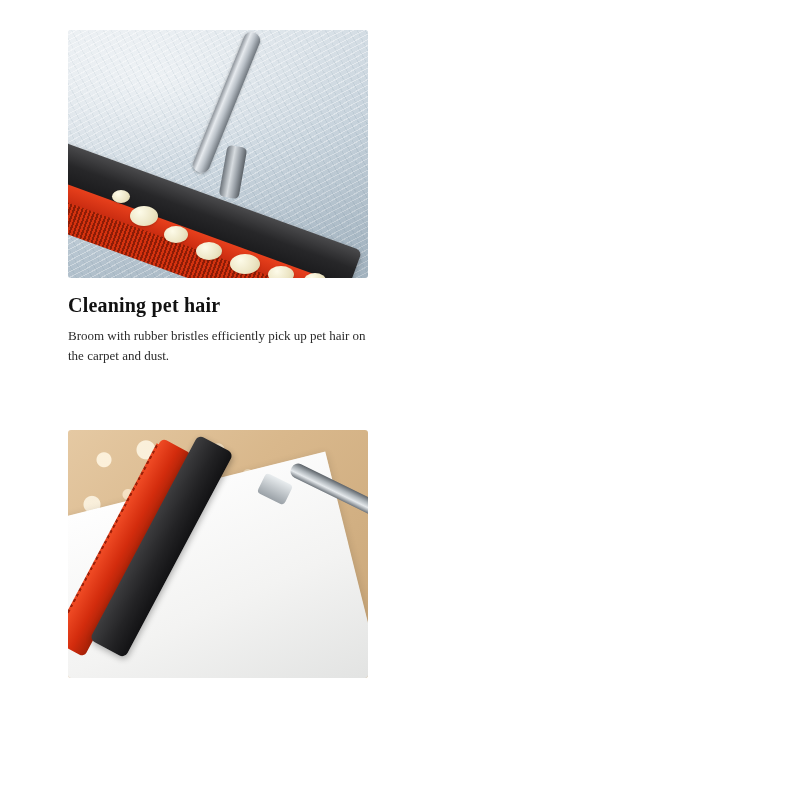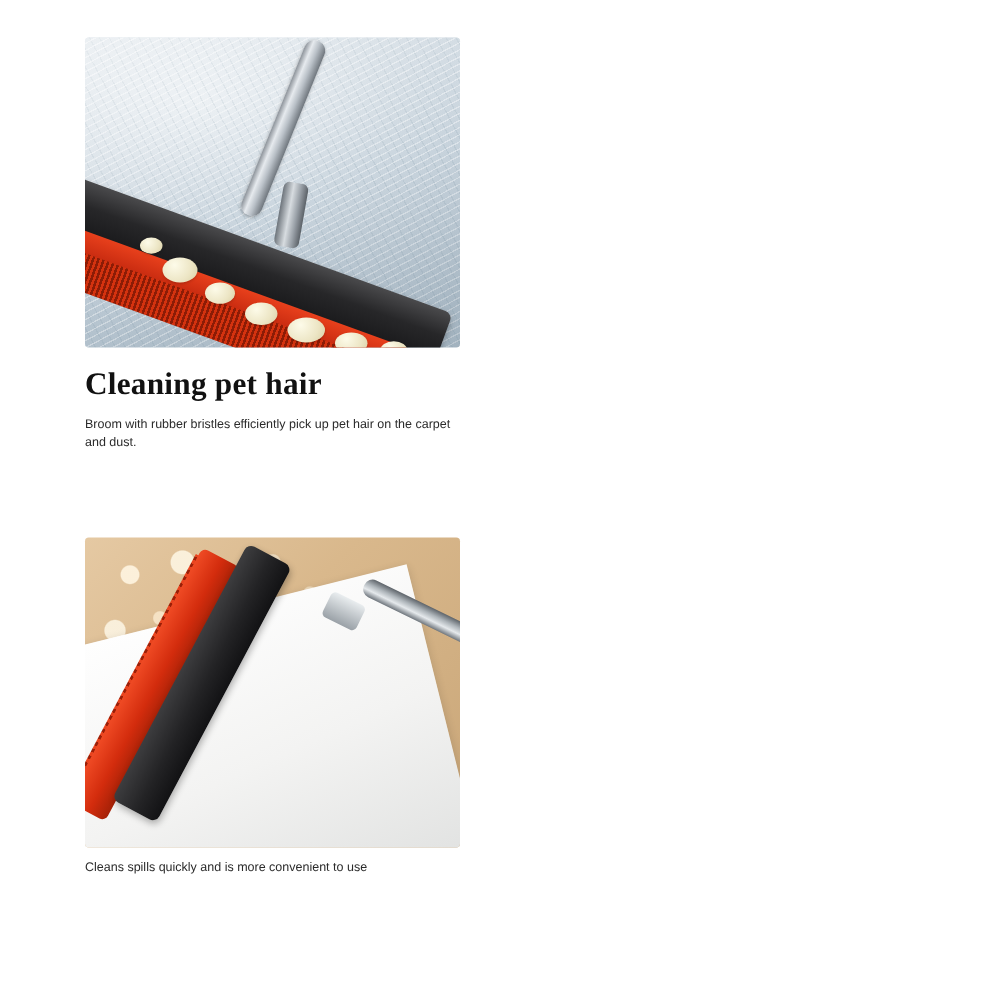--- a/index.html
+++ b/index.html
@@ -48,29 +48,29 @@
     height: 248px;
     border-radius: 3px;
     overflow: hidden;
     position: relative;
     background: #cfd6dc;
   }
   .caption-title {
     margin-top: 16px;
     font-family: "Liberation Serif", serif;
     font-weight: bold;
-    font-size: 25px;
+    font-size: 20px;
     color: #111111;
     letter-spacing: 0.2px;
     line-height: 1.15;
   }
   .caption-body {
     margin-top: 9px;
-    font-family: Liberation Sans, sans-serif;
-    font-size: 10px;
+    font-family: Liberation Serif, serif;
+    font-size: 13px;
     line-height: 1.55;
     color: #2b2b2b;
     width: 300px;
   }
 
   
   .p1 {
     background:
       radial-gradient(ellipse 120% 80% at 30% 20%, #e9eef2 0%, #cfd9e1 45%, #b9c7d2 100%);
   }
@@ -242,21 +242,20 @@
       <div class="cell-inner">
         <div class="photo p3">
           <div class="spill"></div>
           <div class="whitemat"></div>
           <div class="b-bristle"></div>
           <div class="b-red"></div>
           <div class="b-black"></div>
           <div class="b-ferrule"></div>
           <div class="b-handle"></div>
         </div>
-        <div class="caption-body">Cleans spills quickly and is more convenient to use</div>
       </div>
     </div>
 
     <div class="cell right">
       
     </div>
 
   </div>
 </div>
 

